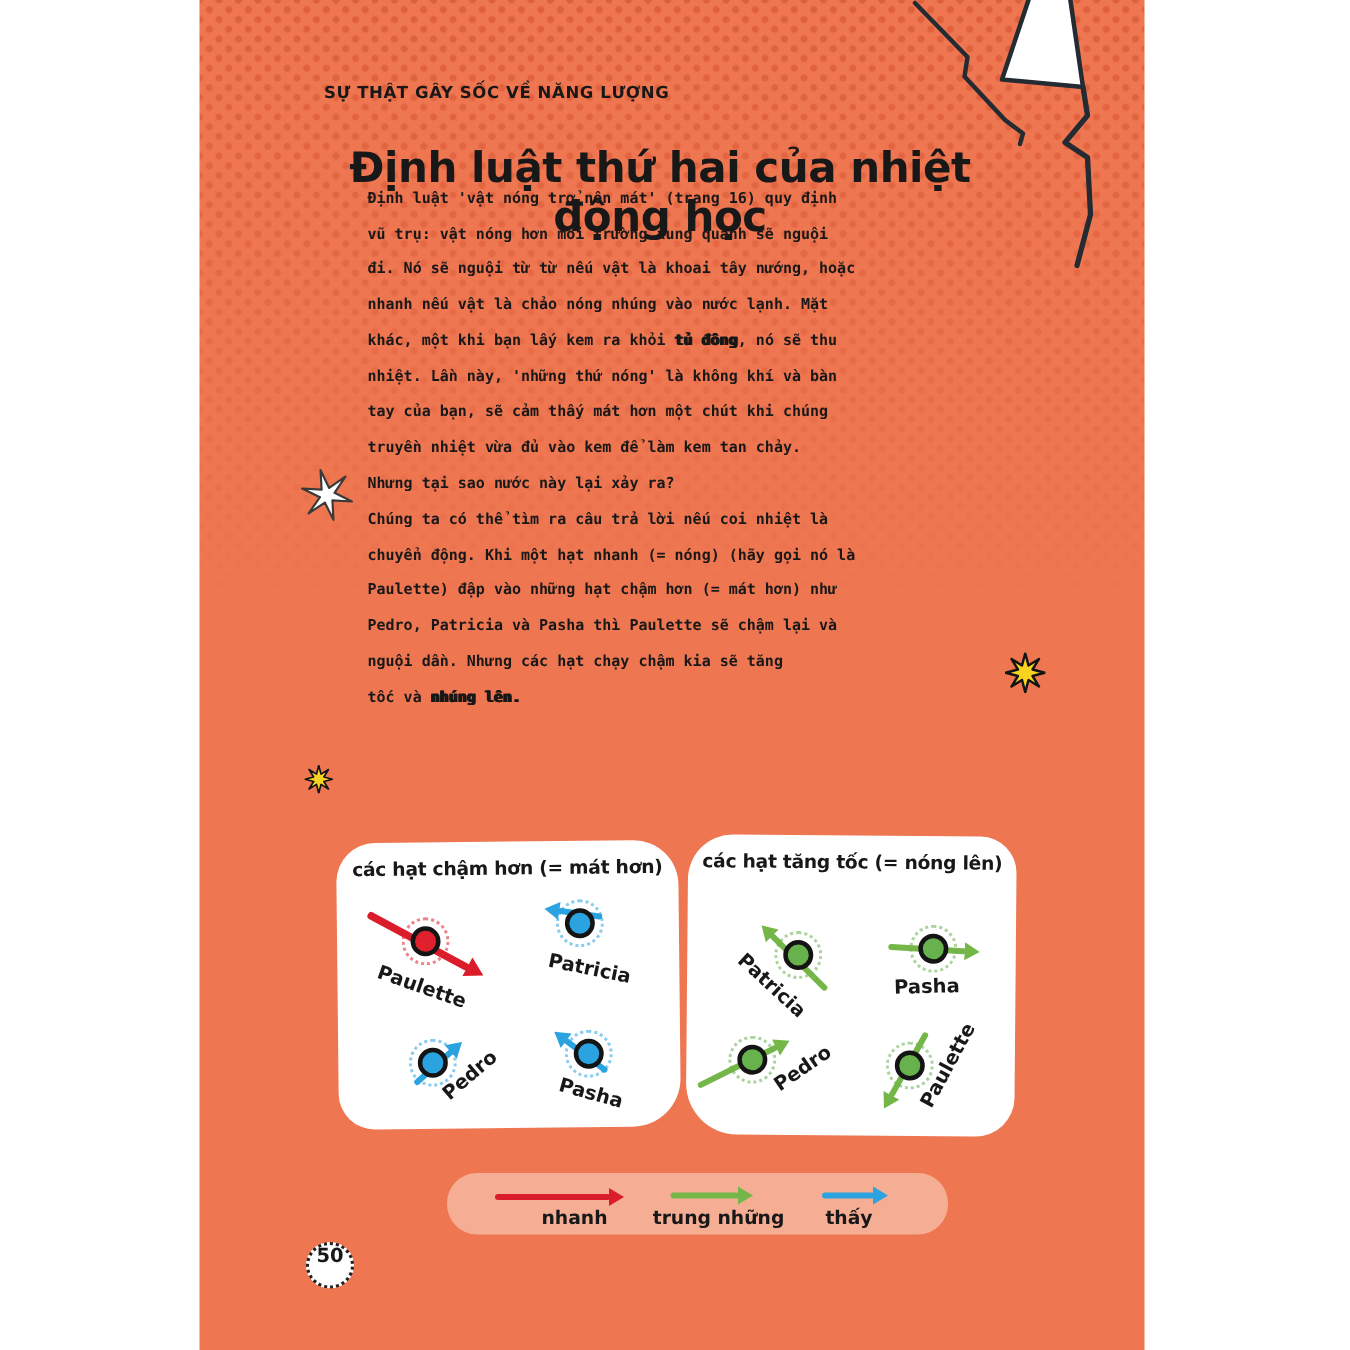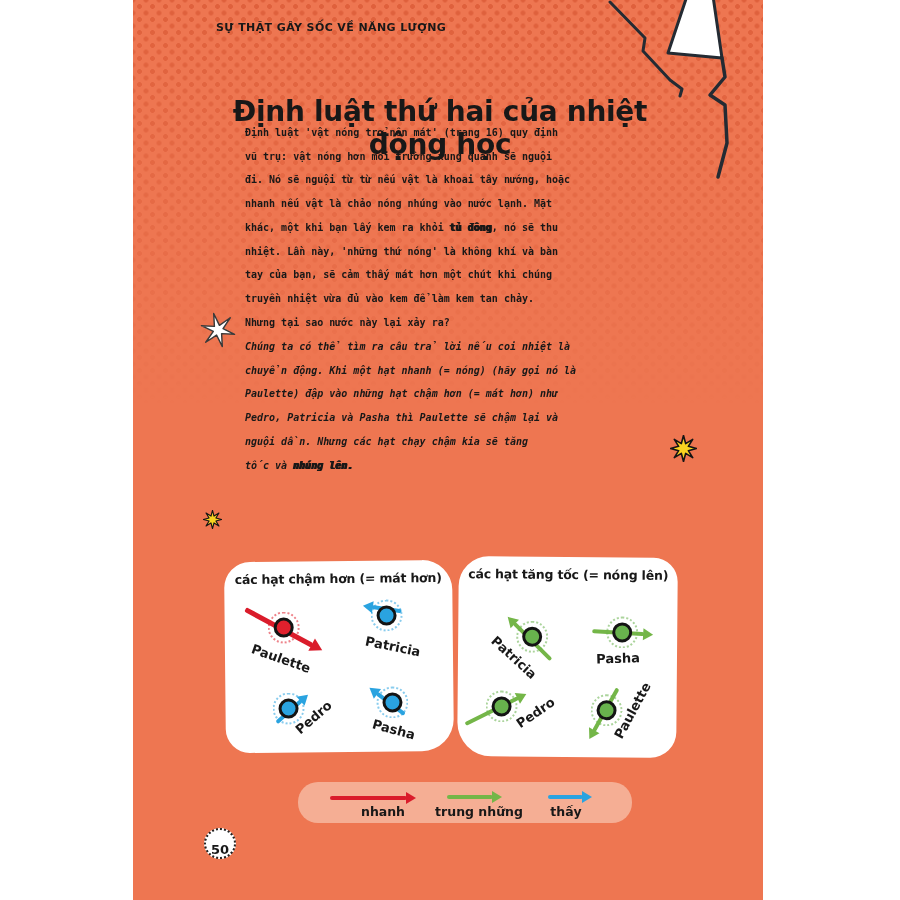--- a/index.html
+++ b/index.html
@@ -6,28 +6,28 @@
   .canvas{position:relative;width:900px;height:900px;background:#ffffff;overflow:hidden;
           font-family:"DejaVu Sans", sans-serif;color:#181818;}
   .page{position:absolute;left:133px;top:0;width:630px;height:900px;background:#ee7651;}
   .page::before{content:"";position:absolute;inset:0;
     background-image:
       radial-gradient(circle, rgba(205,70,34,.45) 2.1px, transparent 2.6px),
       radial-gradient(circle, rgba(205,70,34,.45) 2.1px, transparent 2.6px);
     background-size:13px 13px;background-position:0 0,6.5px 6.5px;
     -webkit-mask-image:linear-gradient(180deg,#000 0%,rgba(0,0,0,.55) 22%,transparent 45%);
     mask-image:linear-gradient(180deg,#000 0%,rgba(0,0,0,.55) 22%,transparent 45%);}
-  .hdr{position:absolute;left:203px;top:21px;font-size:11px;font-weight:bold;letter-spacing:.4px;padding-left:13px;}
+  .hdr{position:absolute;left:203px;top:55px;font-size:11px;font-weight:bold;letter-spacing:.4px;padding-left:13px;}
   .title{position:absolute;left:210px;top:95px;width:460px;text-align:center;
          font-size:28px;font-weight:bold;letter-spacing:-.3px;}
   .body-text{position:absolute;left:245px;white-space:pre;
          font-family:"DejaVu Sans Mono","DejaVu Sans",monospace;
          font-weight:700;font-size:10px;line-height:23.7px;}
   .p1{top:121px;}
-  .p2{top:335px;font-style:italic;}
+  .p2{top:335px;}
   .xbold{text-shadow:.6px 0 0 currentColor,-.6px 0 0 currentColor;}
   
   .wbox{position:absolute;background:#ffffff;}
   .wbox-left{left:225px;top:561px;width:228px;height:191px;border-radius:26px 30px 32px 24px;transform:rotate(-.6deg);}
   .wbox-right{left:458px;top:557px;width:219px;height:200px;border-radius:30px 24px 26px 34px;transform:rotate(.5deg);}
   .wbox-title{margin-top:10px;text-align:center;font-size:12.5px;font-weight:bold;letter-spacing:-.2px;}
   
   .particle{position:absolute;width:14px;height:14px;border-radius:50%;border:3.5px solid #141414;}
   .particle::before{content:"";position:absolute;inset:-9px;border-radius:50%;border:2px dotted currentColor;opacity:.55;}
   .particle.red{background:#e0202d;color:#e0202d;}
@@ -40,21 +40,21 @@
   .arrow.big{height:4.5px;}
   .arrow.big::after{right:-11px;top:-5px;border-left-width:12px;border-top-width:7px;border-bottom-width:7px;}
   .c-red{color:#da1c2b;}.c-green{color:#74b648;}.c-blue{color:#2aa3e0;}
   .plabel{position:absolute;font-size:13px;font-weight:bold;white-space:nowrap;
           transform:translate(-50%,-50%) rotate(var(--r,0deg));}
   
   .legend{position:absolute;left:298px;top:782px;width:334px;height:41px;background:#f5ae94;border-radius:20px;}
   .legend .llabel{position:absolute;top:22px;transform:translateX(-50%);font-size:12.5px;font-weight:bold;}
   
   .pgnum{position:absolute;left:204px;top:828px;width:28px;height:27px;background:#fff;
-         border:2px dotted #222;border-radius:50%;display:flex;align-items:flex-end;justify-content:center;
+         border:2px dotted #222;border-radius:50%;display:flex;align-items:flex-start;justify-content:center;
          font-size:13px;font-weight:bold;}
   .decor{position:absolute;}
 </style>
 </head>
 <body>
 
 <div class="canvas">
 
   <div class="page"></div>
 

